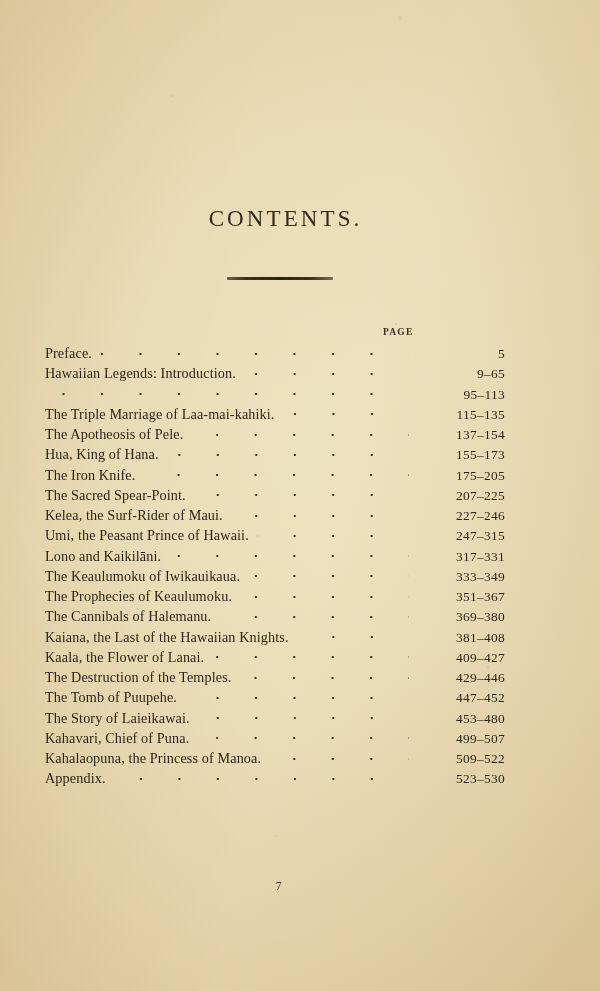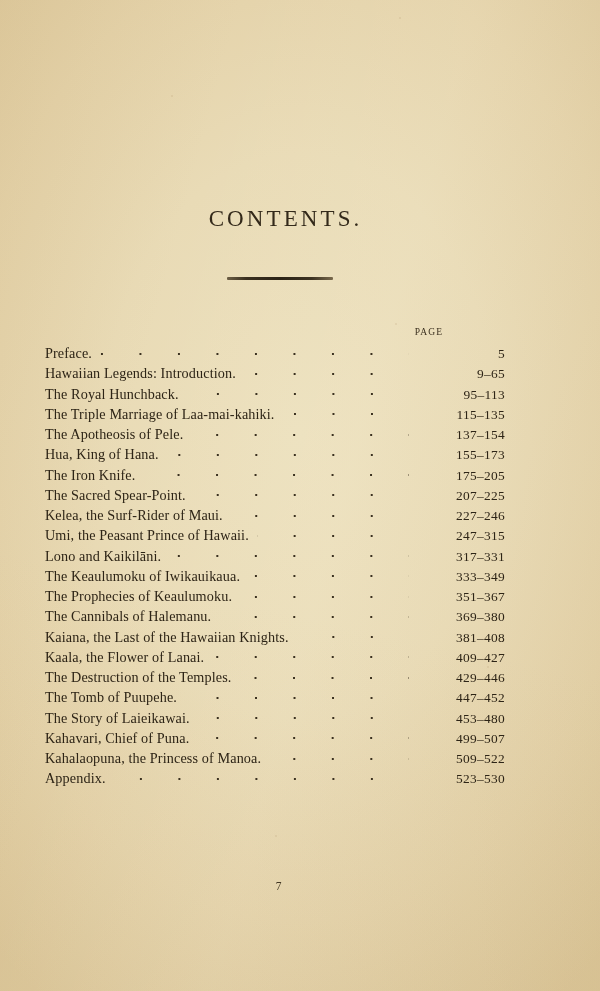--- a/index.html
+++ b/index.html
@@ -70,27 +70,27 @@
   
   .toc {
     position: absolute;
     left: 45px;
     top: 327px;
     width: 460px;
   }
 
   .page-col-head {
     position: absolute;
-    right: 16px;
+    right: 2px;
     top: 0;
     width: 120px;
-    text-align: center;
     font-size: 9.5px;
     letter-spacing: 1.2px;
     color: #3a2f1e;
+    font-weight: bold;
   }
 
   .entries {
     position: absolute;
     left: 0;
     top: 17px;
     width: 460px;
   }
 
   .row {
@@ -179,21 +179,20 @@
           <span class="label">Preface.</span>
           <span class="leader"></span>
           <span class="pages">5</span>
         </div>
         <div class="row">
           <span class="label">Hawaiian Legends: Introduction.</span>
           <span class="leader"></span>
           <span class="pages">9–65</span>
         </div>
         <div class="row">
-          <span class="label">The Royal Hunchback.</span>
           <span class="leader"></span>
           <span class="pages">95–113</span>
         </div>
         <div class="row">
           <span class="label">The Triple Marriage of Laa-mai-kahiki.</span>
           <span class="leader"></span>
           <span class="pages">115–135</span>
         </div>
         <div class="row">
           <span class="label">The Apotheosis of Pele.</span>

